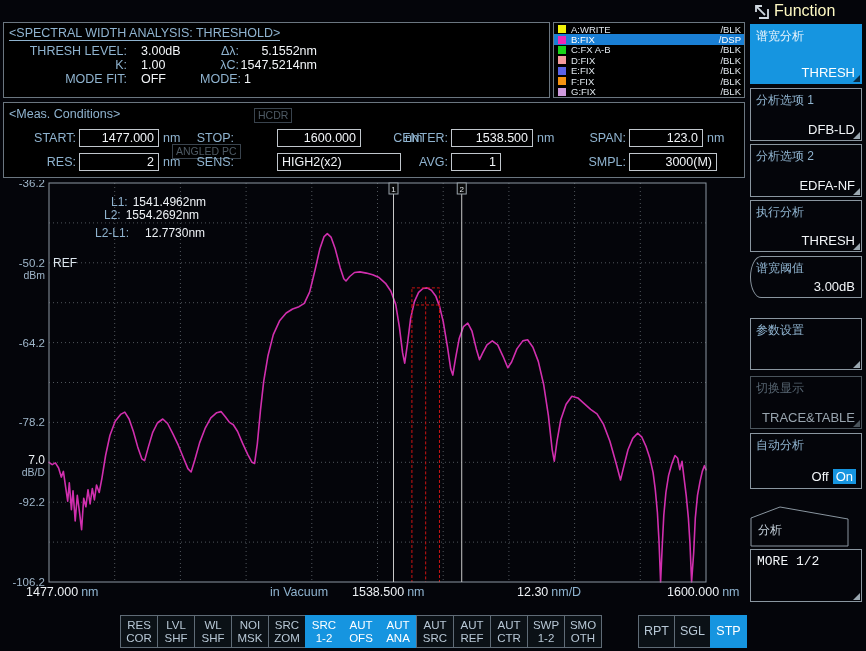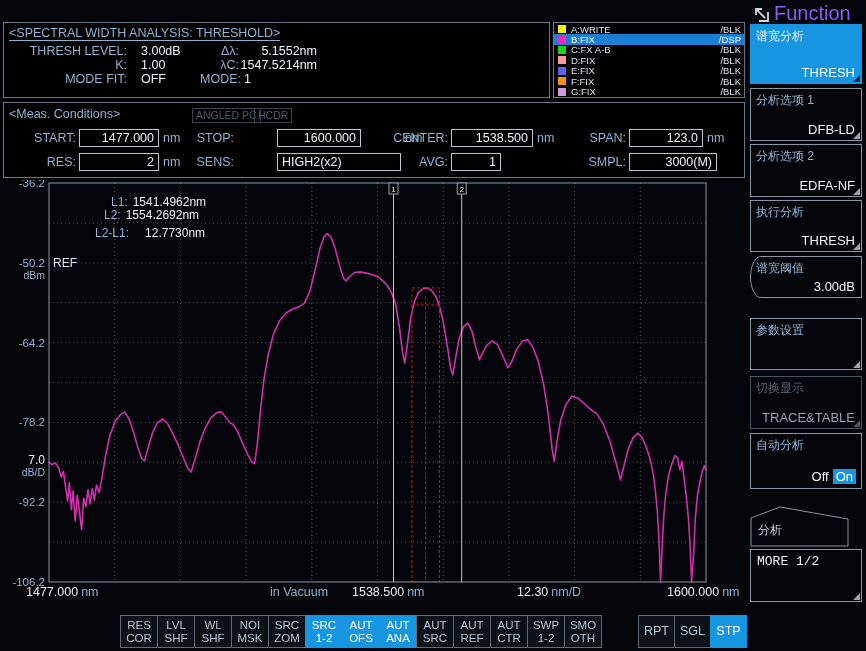--- a/index.html
+++ b/index.html
@@ -26,21 +26,21 @@
   .trow{display:flex;align-items:center;height:10.4px;padding:0 3px;font-size:9.5px;color:#dfe6ec;}
   .trow.active{background:#1a7fd4;color:#fff;}
   .swatch{width:8px;height:8px;margin:0 5px 0 1px;flex:none;}
   .tname{flex:1;}
   .tstat{text-align:center;}
   
   .meas{left:3px;top:102px;width:742px;height:76px;padding-left:21px;}
   .m-title{position:absolute;left:5px;top:4px;font-size:12.5px;color:#8fb3cf;}
   .m-badge{position:absolute;top:5px;height:13px;line-height:13px;padding:0 3px;font-size:10.5px;
      color:#4e5a64;border:1px solid #39434d;}
-  .m-badge.b1{left:188px;} .m-badge.b2{left:250px;}
+  .m-badge.b1{left:168px;margin-top:36px;} .m-badge.b2{left:250px;}
   .mfield{position:absolute;display:flex;align-items:center;font-size:12.5px;}
   .mlabel{color:#8fb3cf;text-align:right;}
   .mbox{display:inline-block;margin-left:3px;height:16px;line-height:16px;border:1px solid #c0c6cc;
      background:#000;color:#f2f5f8;text-align:right;padding:0 4px;box-sizing:content-box;}
   .mbox.left{text-align:left;}
   .munit{color:#8fb3cf;margin-left:4px;}
   .r1{top:26px;} .r2{top:50px;}
   .c1{left:4px;} .c2{left:140px;gap:40px;} .c3{left:360px;} .c4{left:540px;}
   .lw68{width:68px;} .lw90{width:90px;} .lw84{width:84px;} .lw82{width:82px;}
   .bw78{width:70px;} .bw82{width:74px;} .bw80{width:72px;} .bw72{width:64px;}
@@ -60,21 +60,21 @@
   .toolbar{position:absolute;top:615px;display:flex;}
   .t1{left:120px;} .t2{left:638px;}
   .tbtn{width:38px;height:33px;box-sizing:border-box;border:1px solid #5f6b76;margin-left:-1px;
      background:#0b1116;color:#b8c8d6;font-size:11.5px;line-height:12.5px;display:flex;
      flex-direction:column;align-items:center;justify-content:center;cursor:pointer;}
   .tbtn:first-child{margin-left:0;}
   .tbtn.one{width:37px;font-size:12.5px;}
   .tbtn.active{background:#1695e0;border-color:#1695e0;color:#fff;}
   
   .sidebar{position:absolute;left:748px;top:0;width:118px;height:651px;background:#04050a;}
-  .fn-header{position:absolute;left:4px;top:2px;display:flex;align-items:center;color:#8b5cf6;font-size:20px;}
+  .fn-header{position:absolute;left:4px;top:2px;display:flex;align-items:flex-end;color:#fef9c3;font-size:16px;}
   .fn-header svg{margin-right:4px;}
   .skey{position:absolute;left:2px;width:112px;background:#04050a;border:1px solid #8a96a0;
      box-sizing:border-box;cursor:pointer;overflow:hidden;}
   .sk-label{position:absolute;left:5px;top:3px;font-size:12px;color:#8fb3cf;white-space:nowrap;}
   .sk-value{position:absolute;right:6px;bottom:3px;font-size:13px;color:#f2f5f8;white-space:nowrap;}
   .skey.fold:after{content:'';position:absolute;right:1px;bottom:1px;width:0;height:0;
      border-left:7px solid transparent;border-bottom:7px solid #9aa7b0;}
   .skey.active{background:#1695e0;border-color:#1695e0;}
   .skey.active .sk-label{color:#eaf4fc;} .skey.active .sk-value{color:#fff;}
   .skey.active.fold:after{border-bottom-color:#0b2d44;}

